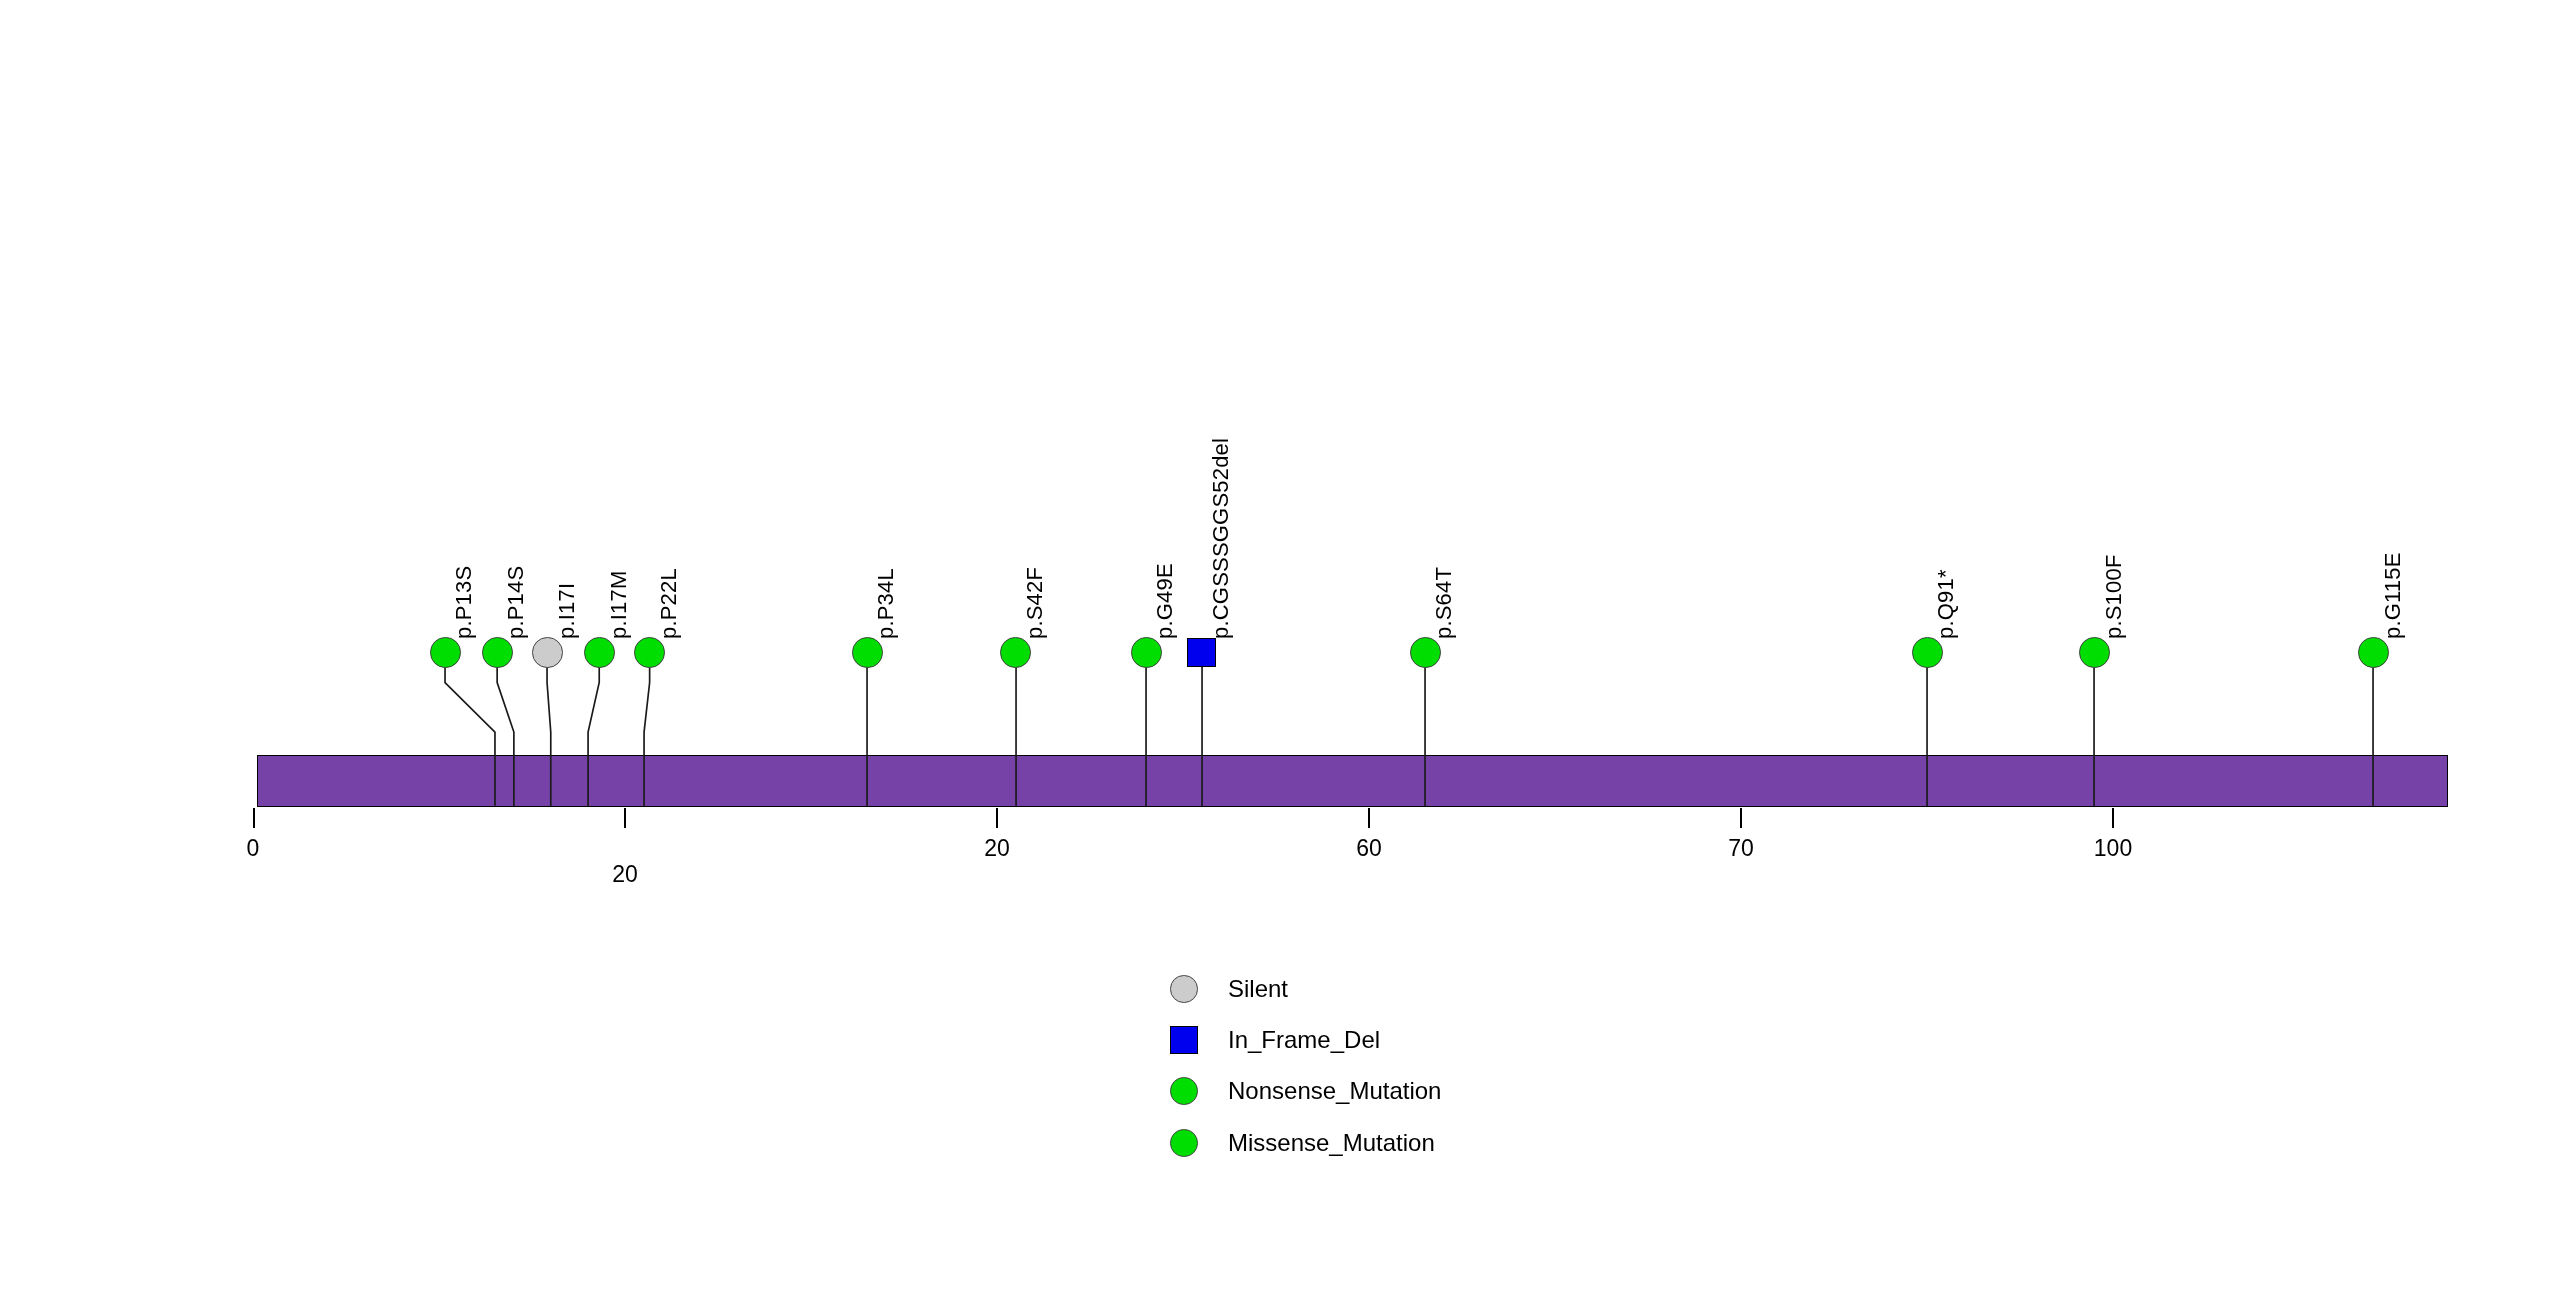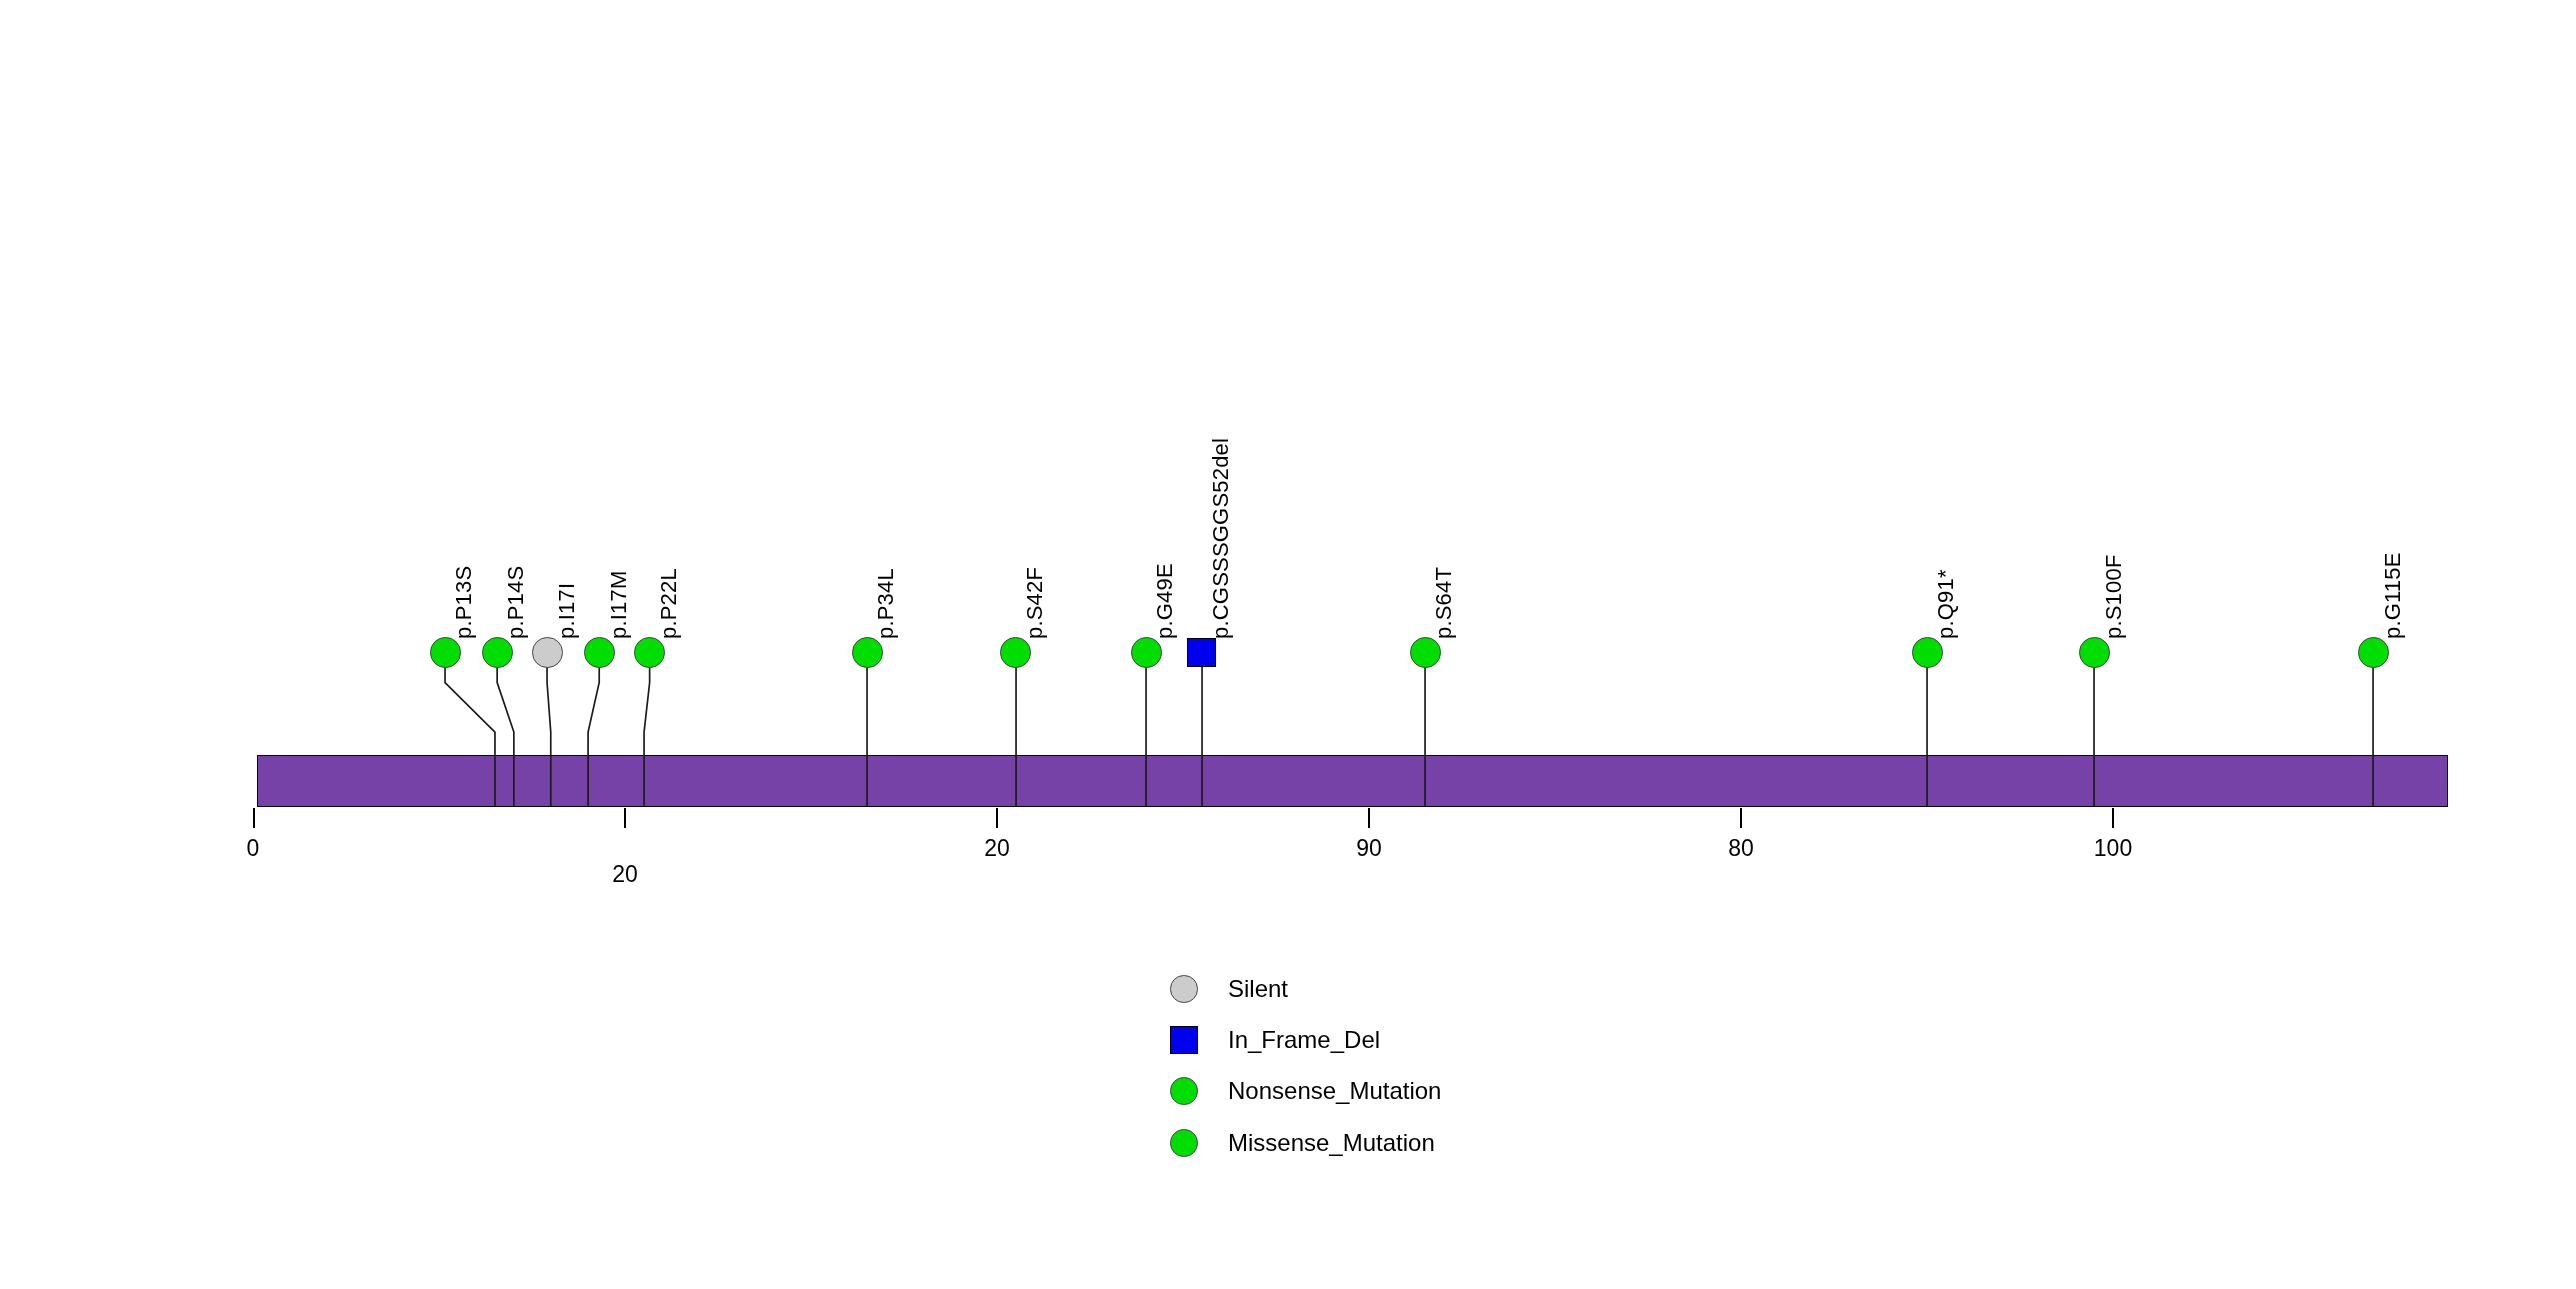--- a/index.html
+++ b/index.html
@@ -180,23 +180,23 @@
     </div>
 
   <div id="axis-layer">
       <div class="axis-tick" style="left: 253px; top: 808px; height: 20px;"></div>
       <div class="axis-tick-label" style="left: 253px; top: 835px;">0</div>
       <div class="axis-tick" style="left: 624px; top: 808px; height: 20px;"></div>
       <div class="axis-tick-label" style="left: 625px; top: 861px;">20</div>
       <div class="axis-tick" style="left: 996px; top: 808px; height: 20px;"></div>
       <div class="axis-tick-label" style="left: 997px; top: 835px;">20</div>
       <div class="axis-tick" style="left: 1368px; top: 808px; height: 20px;"></div>
-      <div class="axis-tick-label" style="left: 1369px; top: 835px;">90</div>
+      <div class="axis-tick-label" style="left: 1369px; top: 835px;">60</div>
       <div class="axis-tick" style="left: 1740px; top: 808px; height: 20px;"></div>
-      <div class="axis-tick-label" style="left: 1741px; top: 835px;">80</div>
+      <div class="axis-tick-label" style="left: 1741px; top: 835px;">70</div>
       <div class="axis-tick" style="left: 2112px; top: 808px; height: 20px;"></div>
       <div class="axis-tick-label" style="left: 2113px; top: 835px;">100</div>
     </div>
 
   <div class="legend" id="legend-layer">
       <div class="legend-row" style="left: 1170px; top: 975px; text-align: center;">
         <div class="legend-swatch circle" style="background: rgb(204, 204, 204);"></div>
         <div class="legend-text">Silent</div>
       </div>
       <div class="legend-row" style="left: 1170px; top: 1026px;">

